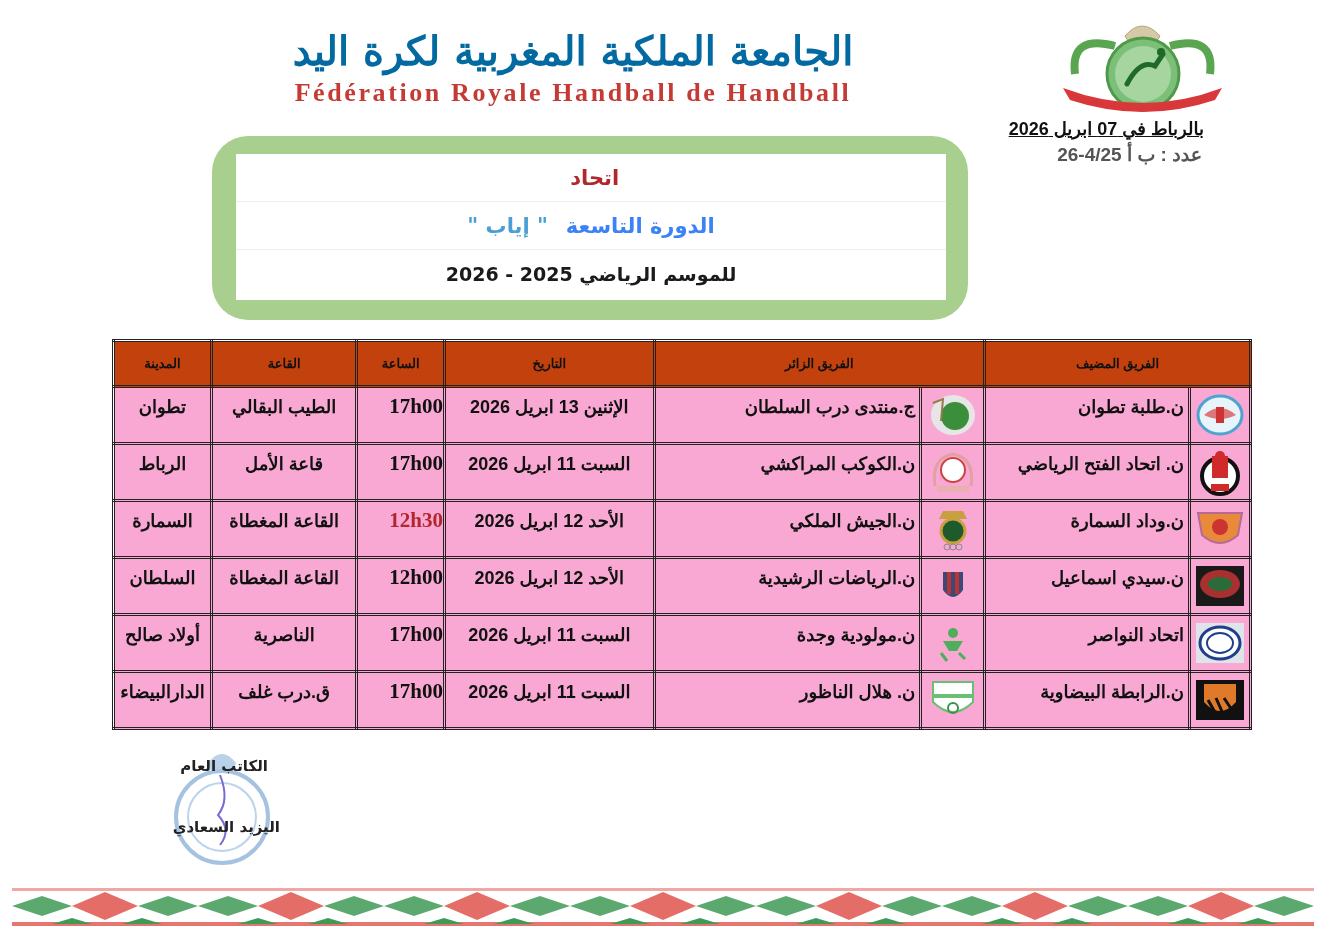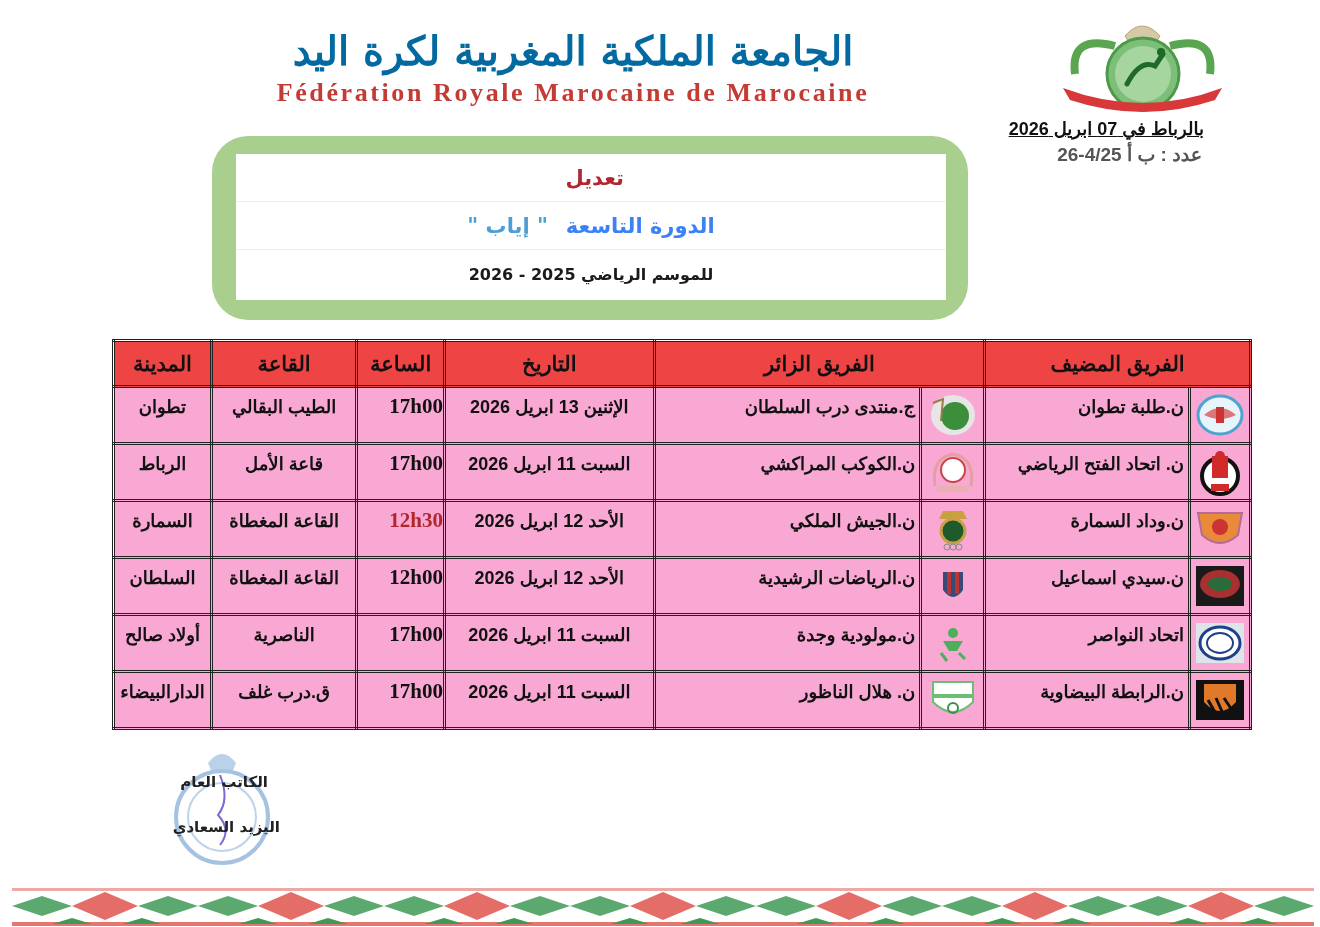--- a/index.html
+++ b/index.html
@@ -42,30 +42,30 @@
   .title-row {
     height: 48px; display: flex; align-items: center; justify-content: center;
     border-bottom: 1px solid #eee; font-family: "DejaVu Sans", sans-serif; font-weight: bold;
   }
   .title-row:last-child { border-bottom: none; }
   .t1 { font-size: 21px; color: #1a1a1a; }
   .t1 .red { color: #b0282e; }
   .t2 { font-size: 21px; }
   .t2 .red { color: #3b82f6; }
   .t2 .blue { color: #4a9fd5; margin-right: 18px; }
-  .t3 { font-size: 16px; color: #1a1a1a; }
+  .t3 { font-size: 19px; color: #1a1a1a; }
 
   .schedule {
     position: absolute; left: 112px; top: 339px; width: 1140px;
     border-collapse: collapse; direction: rtl;
     border: 3px solid #111;
     font-family: "Liberation Sans", sans-serif;
   }
   .schedule th {
-    background: #ef4444; height: 46px; font-size: 21px; font-weight: bold;
+    background: #c2410c; height: 46px; font-size: 13px; font-weight: bold;
     border: 3px double #222; text-align: center; vertical-align: middle; color: #111;
   }
   .schedule td {
     height: 57px; font-size: 18px; font-weight: bold; border: 3px double #222;
     vertical-align: top; padding-top: 8px; text-align: center; color: #111;
     background: #f9a8d4;
   }
   .schedule td.team { text-align: right; padding-right: 4px; }
   .schedule td.logo-cell { width: 60px; padding: 3px; vertical-align: middle; }
   .schedule td.time { font-family: "Liberation Serif", serif; font-size: 21px; padding-top: 6px; text-align: right; }
@@ -73,52 +73,52 @@
   .schedule td.date { white-space: nowrap; }
   .team-badge { width: 52px; height: 48px; margin: 0 auto; display: block; }
 
   .signature {
     position: absolute; left: 160px; top: 745px; width: 130px; height: 125px;
   }
   .sig-title, .sig-name {
     position: absolute; direction: rtl; font-family: "DejaVu Sans", sans-serif;
     font-weight: bold; color: #222; font-size: 15px;
   }
-  .sig-title { right: 22px; top: 28px; }
+  .sig-title { right: 22px; top: 12px; }
   .sig-name { right: 10px; top: 73px; }
 
   .footer-band {
     position: absolute; left: 12px; top: 886px; width: 1302px; height: 41px;
   }
 </style>
 </head>
 <body>
 
 <div class="header-ar">الجامعة الملكية المغربية لكرة اليد</div>
-<div class="header-fr">Fédération Royale Marocaine de Marocaine</div>
+<div class="header-fr">Fédération Royale Handball de Handball</div>
 
 <svg class="logo" viewBox="0 0 175 100">
   <path d="M70 22 Q87 2 105 22 L100 30 L75 30 Z" fill="#d6c9a8" stroke="#b8a47a"></path>
   <rect x="72" y="28" width="32" height="8" fill="#c9a86a"></rect>
   <path d="M20 60 Q15 20 60 32" fill="none" stroke="#5aa54f" stroke-width="8"></path>
   <path d="M155 60 Q160 20 115 32" fill="none" stroke="#5aa54f" stroke-width="8"></path>
   <circle cx="88" cy="60" r="36" fill="#7cbf78" stroke="#4f9a4a" stroke-width="3"></circle>
   <circle cx="88" cy="60" r="28" fill="#a6d5a0"></circle>
   <path d="M72 70 Q85 45 100 52 L108 40" stroke="#1f6a2b" stroke-width="5" fill="none" stroke-linecap="round"></path>
   <circle cx="106" cy="38" r="4" fill="#1f6a2b"></circle>
   <path d="M8 74 Q88 104 167 74 L160 86 Q88 110 15 86 Z" fill="#d8383a"></path>
 </svg>
 
 <div class="place-date">بالرباط  في 07 ابريل 2026</div>
 <div class="ref-number">عدد : ب أ 4/25-26</div>
 
 <div class="title-frame">
   <div class="title-inner">
     <div class="title-row t1">
-      <span class="red">تعديل</span>&nbsp;
+      <span class="red">اتحاد</span>&nbsp;
     </div>
     <div class="title-row t2">
       <span class="red">الدورة التاسعة</span>
       <span class="blue">" إياب "</span>
     </div>
     <div class="title-row t3">للموسم الرياضي 2025 - 2026</div>
   </div>
 </div>
 
 <table class="schedule">

